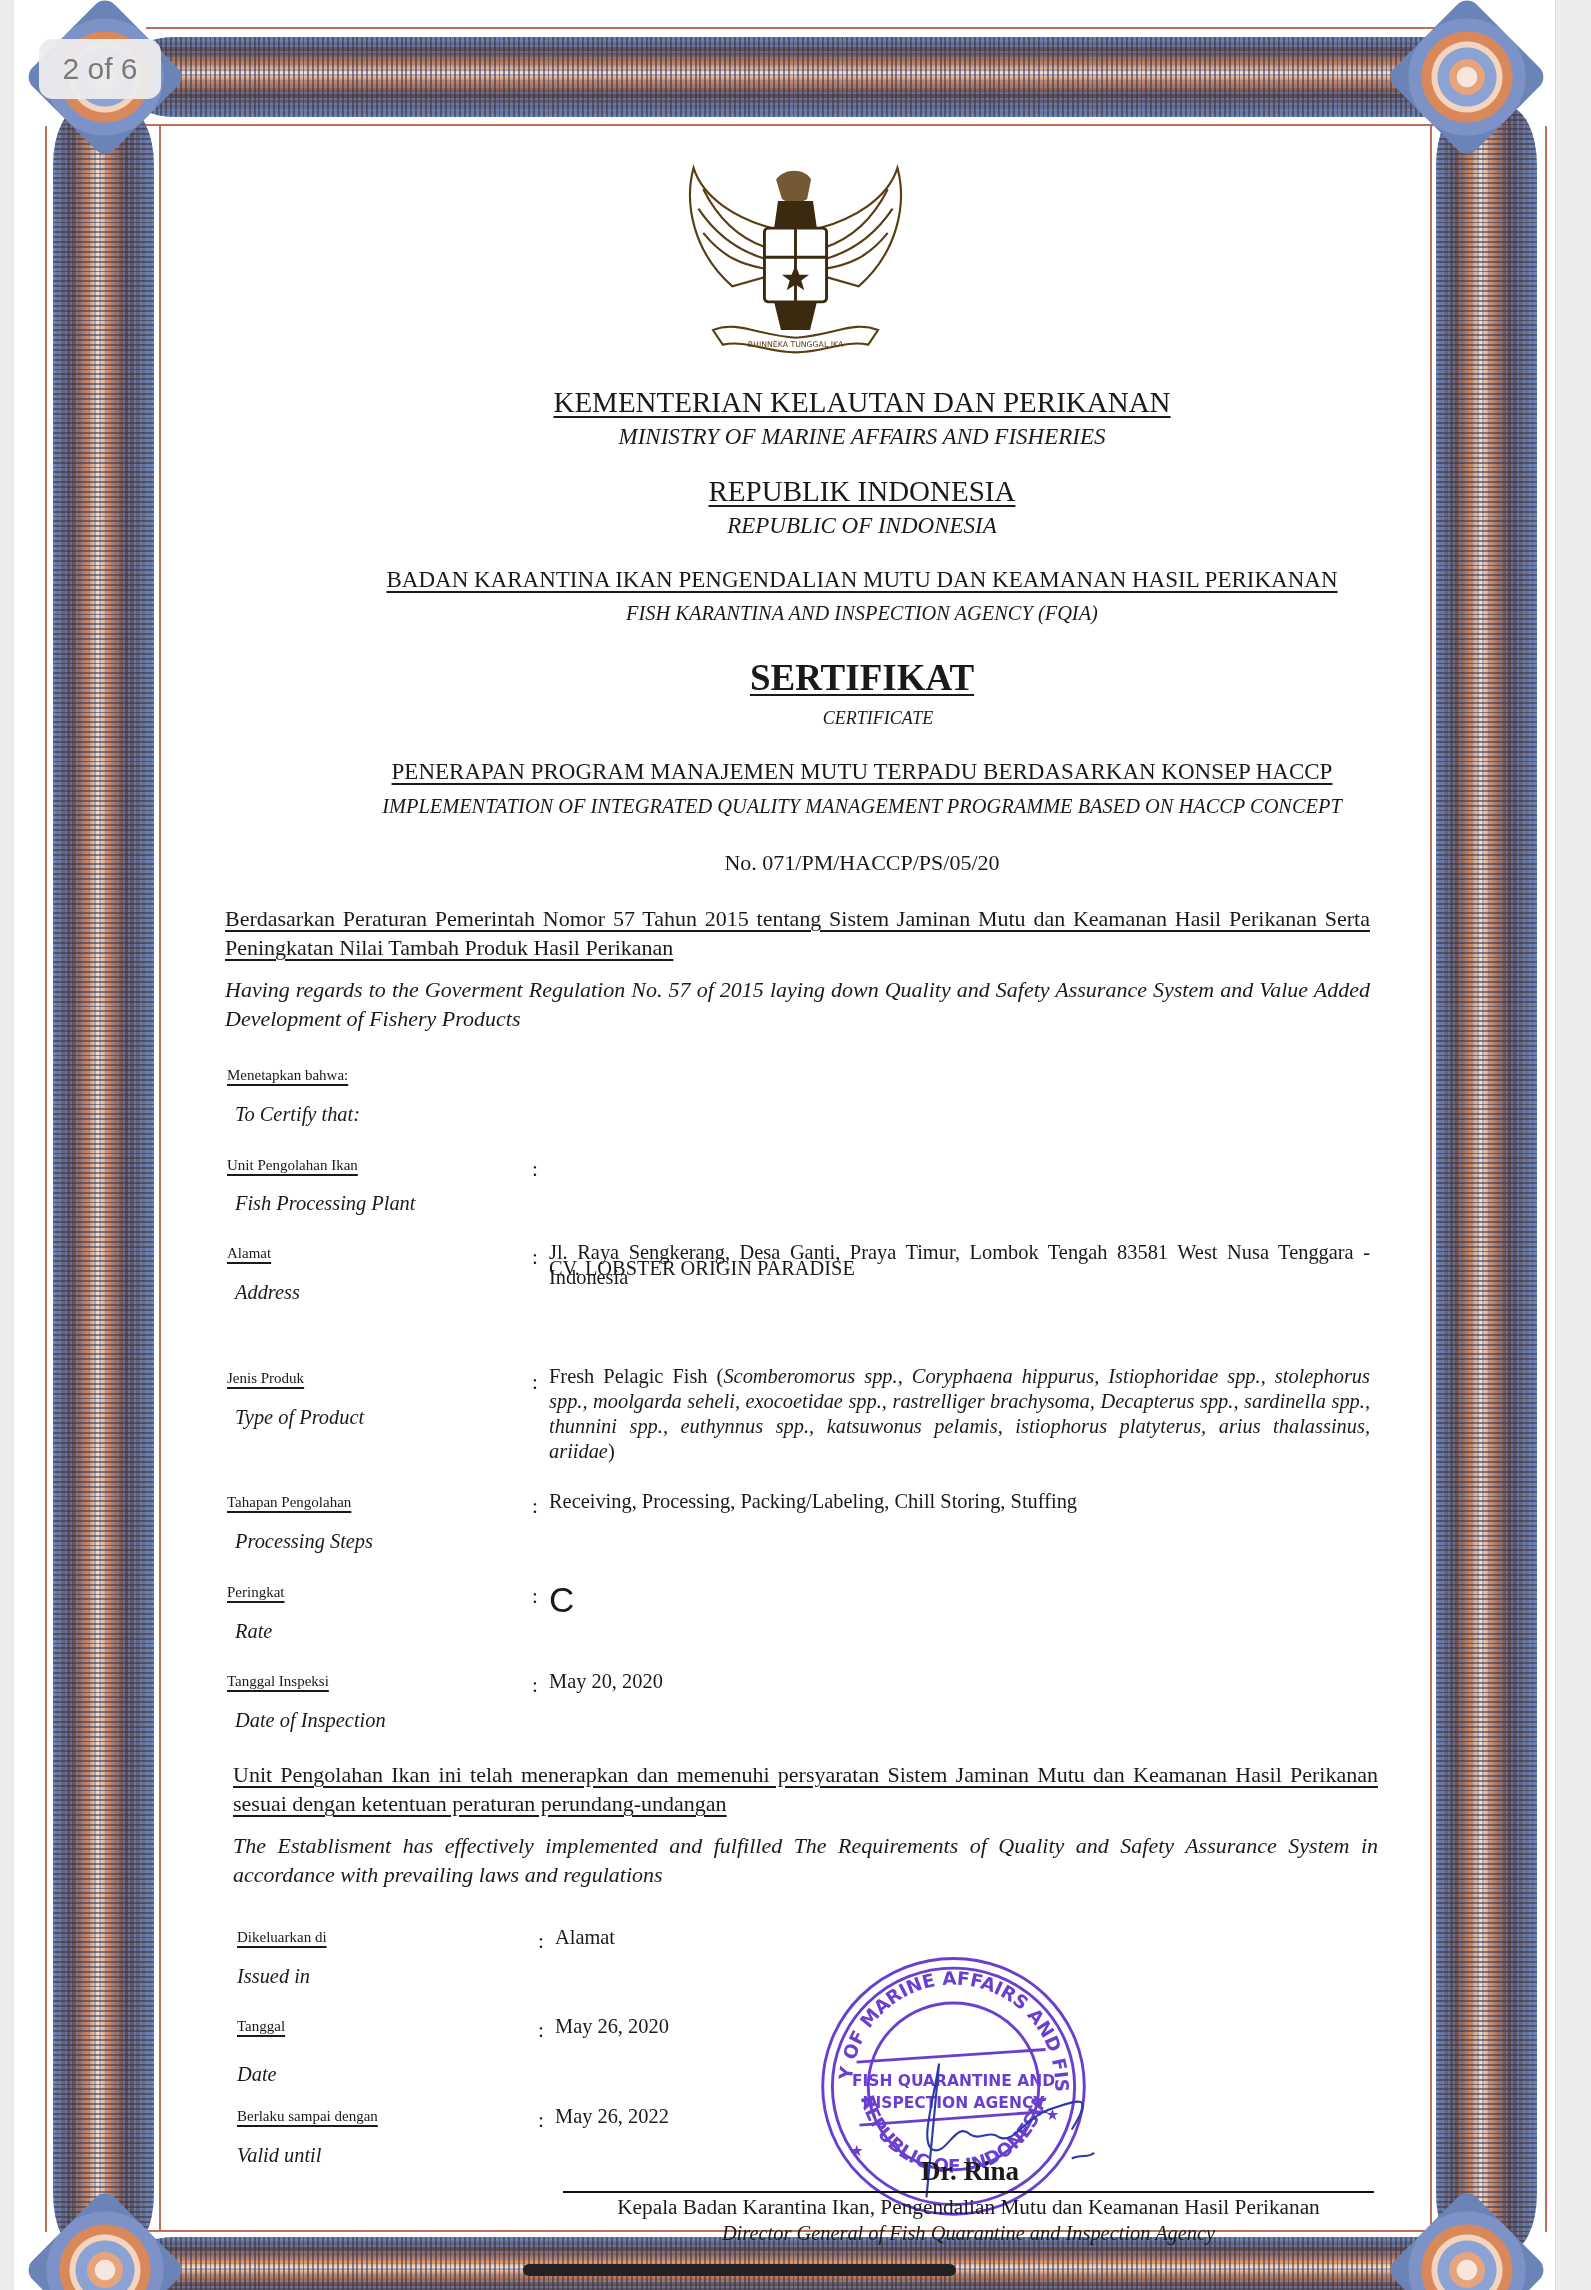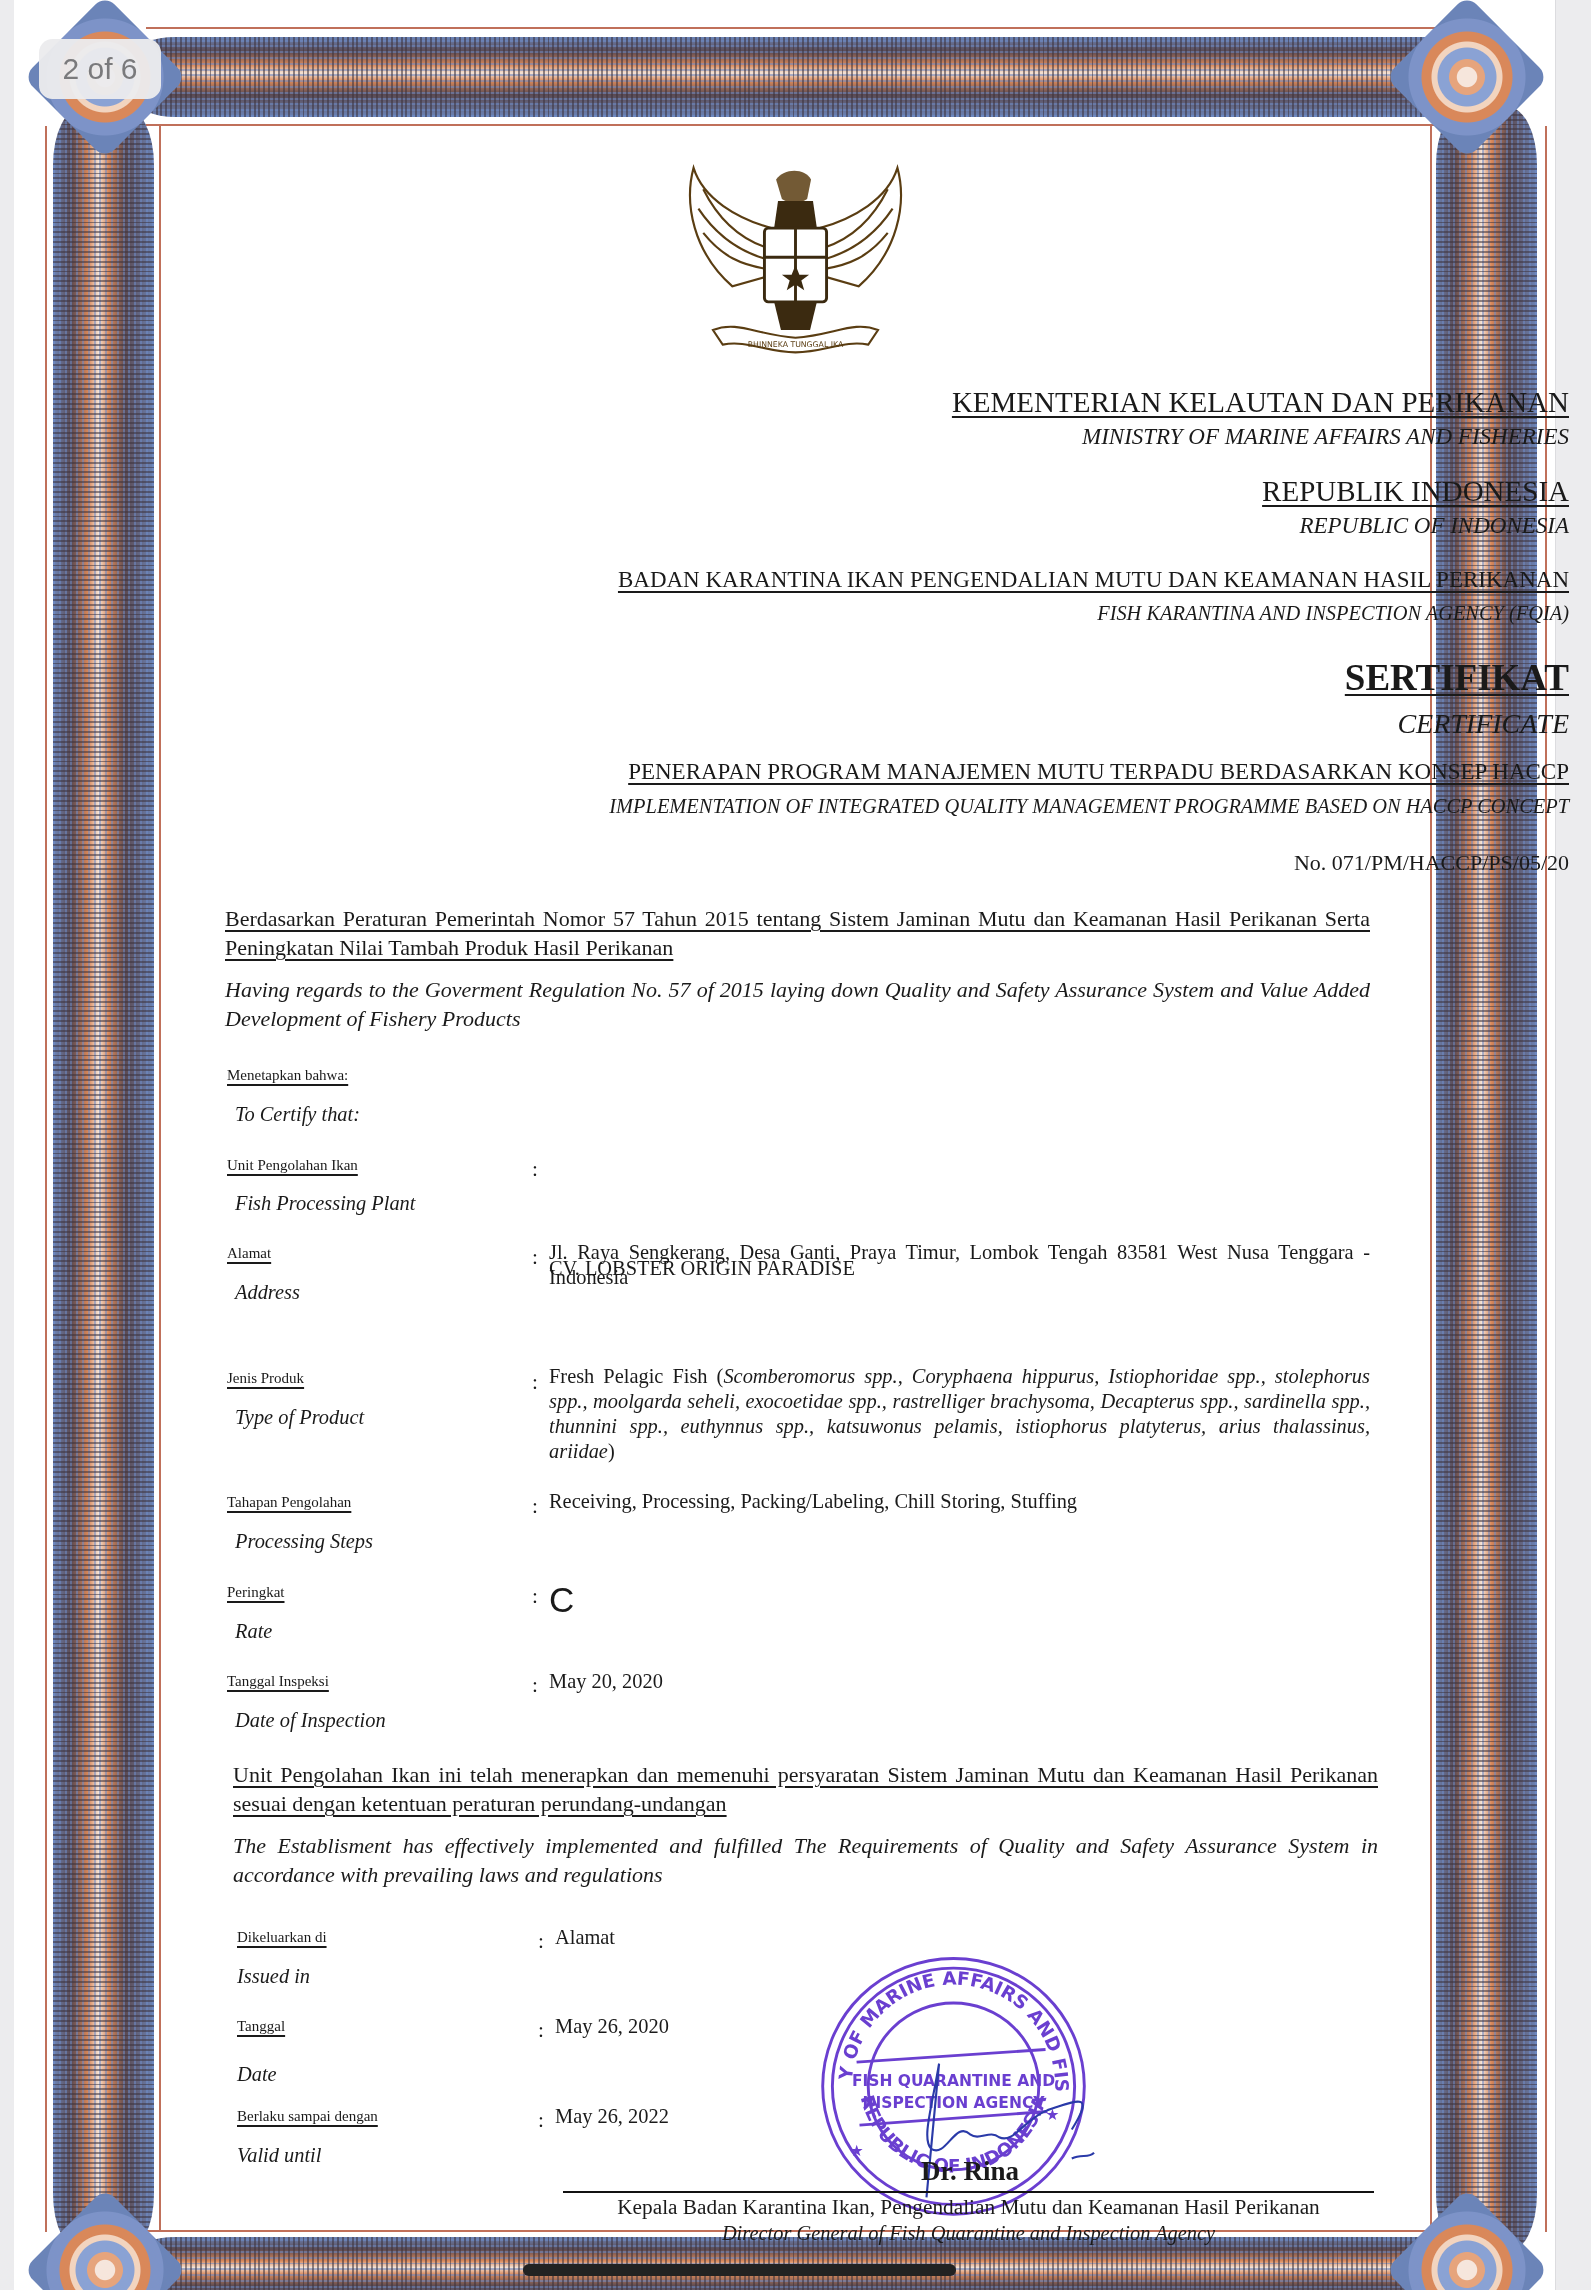--- a/index.html
+++ b/index.html
@@ -42,21 +42,21 @@
   .page-badge {
     position:absolute; left:39px; top:39px; width:122px; height:60px;
     background:rgba(235,235,237,.96); border-radius:13.6px;
     display:flex; align-items:center; justify-content:center;
     font-family:"Liberation Sans", "DejaVu Sans", sans-serif; font-size:30px; color:#7a7a7c;
   }
   .scroll-indicator { position:absolute; left:523px; top:2264px; width:433px; height:11.6px; background:#222; border-radius:5.8px; }
 
   
   .emblem { position:absolute; left:679px; top:160px; width:233px; height:209px; }
-  .center { position:absolute; left:155px; width:1414px; text-align:right; }
+  .center { position:absolute; left:155px; width:1414px; text-align:center; }
   .u { text-decoration:underline; text-decoration-thickness:1.9px; text-underline-offset:3.9px; }
   .it { font-style:italic; }
   .h1 { font-size:29px; }
   .h2 { font-size:23px; }
   .title { font-size:37px; font-weight:bold; }
   .para { position:absolute; left:225px; width:1145px; font-size:22px; line-height:29px; text-align:justify; }
   .lbl { position:absolute; left:227px; font-size:15px; }
   .lbl-en { position:absolute; left:235px; font-size:20.4px; font-style:italic; }
   .colon { position:absolute; left:532px; font-size:21.3px; }
   .val { position:absolute; left:549px; font-size:20.4px; width:821px; text-align:justify; line-height:25px; }
@@ -111,21 +111,21 @@
   <text x="120" y="192" text-anchor="middle" font-size="8" fill="#5a3d12" font-family="DejaVu Sans, sans-serif">BHINNEKA TUNGGAL IKA</text>
 </svg>
 
 <div class="center h1 u" style="top:386px;">KEMENTERIAN KELAUTAN DAN PERIKANAN</div>
 <div class="center h2 it" style="top:424px;">MINISTRY OF MARINE AFFAIRS AND FISHERIES</div>
 <div class="center h1 u" style="top:475px;">REPUBLIK INDONESIA</div>
 <div class="center h2 it" style="top:513px;">REPUBLIC OF INDONESIA</div>
 <div class="center u" style="top:567px;font-size:23px;">BADAN KARANTINA IKAN PENGENDALIAN MUTU DAN KEAMANAN HASIL PERIKANAN</div>
 <div class="center it" style="top:602px;font-size:20.4px;">FISH KARANTINA AND INSPECTION AGENCY (FQIA)</div>
 <div class="center title u" style="top:656px;">SERTIFIKAT</div>
-<div class="center it" style="top:708px;font-size:28px;">CERTIFICATE</div>
+<div class="center it" style="top:708px;font-size:18px;margin-left:16px;">CERTIFICATE</div>
 <div class="center u" style="top:759px;font-size:23px;">PENERAPAN PROGRAM MANAJEMEN MUTU TERPADU BERDASARKAN KONSEP HACCP</div>
 <div class="center it" style="top:795px;font-size:20.4px;">IMPLEMENTATION OF INTEGRATED QUALITY MANAGEMENT PROGRAMME BASED ON HACCP CONCEPT</div>
 <div class="center" style="top:850px;font-size:22px;">No. 071/PM/HACCP/PS/05/20</div>
 
 <div class="para u" style="top:904px;">Berdasarkan Peraturan Pemerintah Nomor 57 Tahun 2015 tentang Sistem Jaminan Mutu dan Keamanan Hasil Perikanan Serta Peningkatan Nilai Tambah Produk Hasil Perikanan</div>
 <div class="para it" style="top:975px;">Having regards to the Goverment Regulation No. 57 of 2015 laying down Quality and Safety Assurance System and Value Added Development of Fishery Products</div>
 <div class="lbl u" style="top:1067px;">Menetapkan bahwa:</div>
 <div class="lbl-en" style="top:1103px;">To Certify that:</div>
 
 <div>

